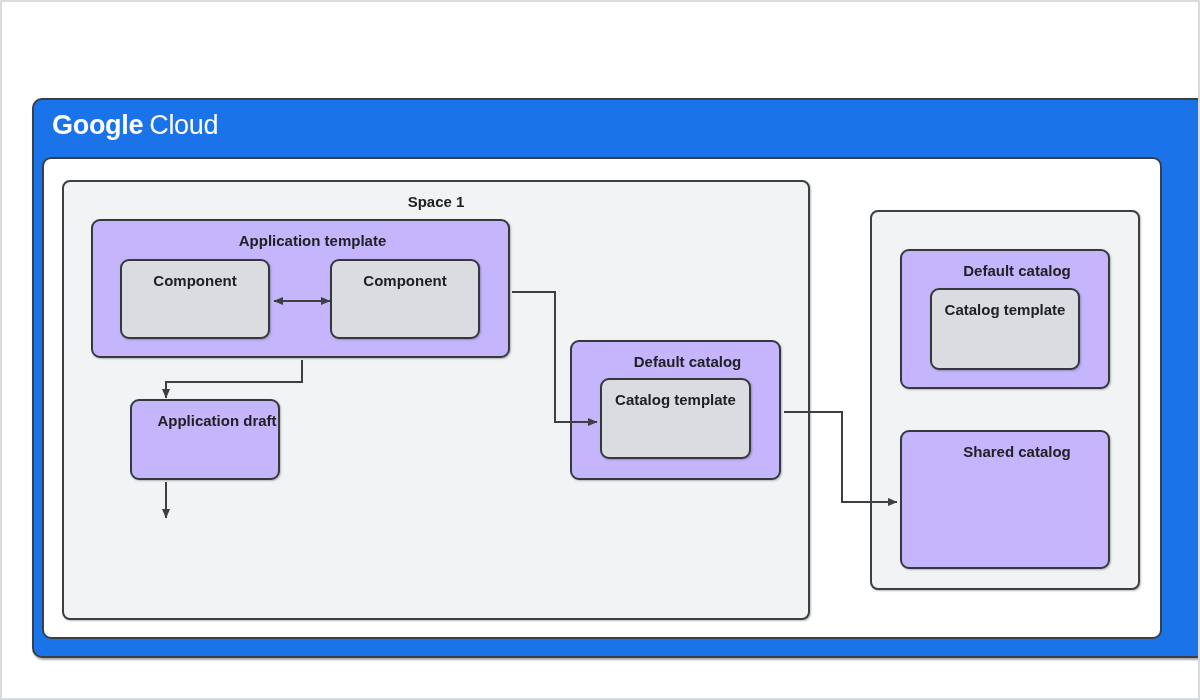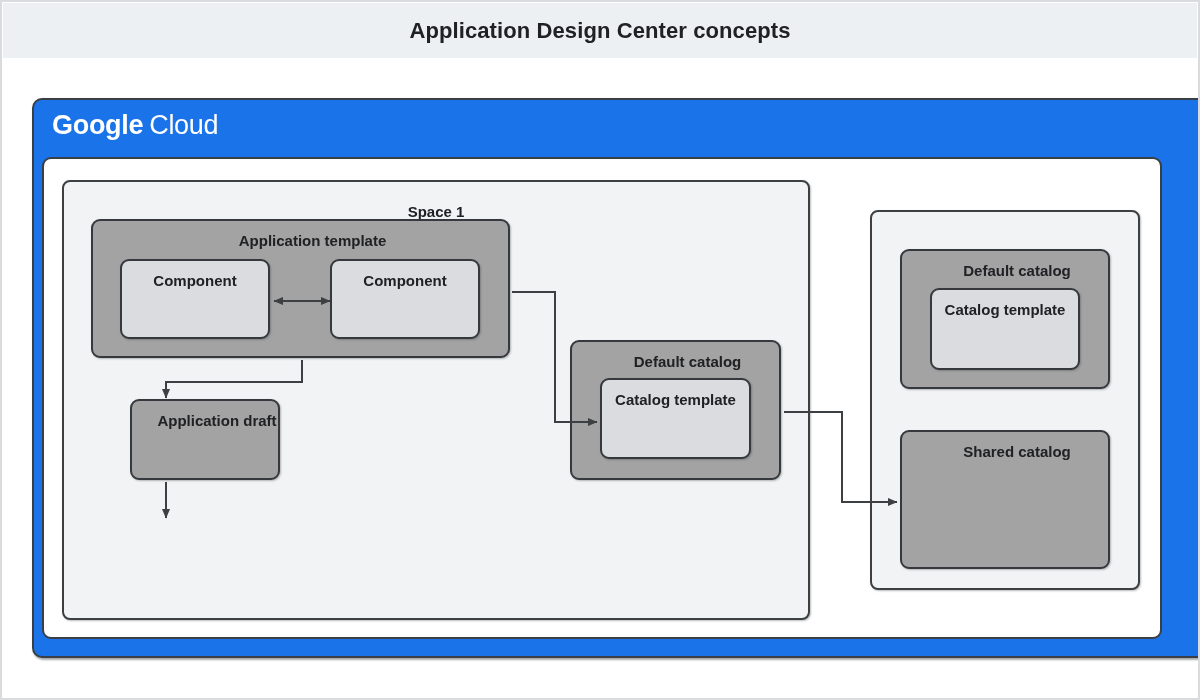--- a/index.html
+++ b/index.html
@@ -64,35 +64,35 @@
   
   .space {
     position: absolute;
     background: #f1f3f4;
     border: 2px solid #3c4043;
     border-radius: 8px;
     box-shadow: 1px 1px 2px rgba(60,64,67,0.35);
   }
   .space-label {
     text-align: center;
-    padding-top: 21px;
+    padding-top: 11px;
     font-size: 15px;
     font-weight: 700;
     color: #202124;
   }
   .space1 { left: 18px; top: 21px; width: 748px; height: 440px; }
   .space2 { left: 826px; top: 51px; width: 270px; height: 380px; }
   
   .node {
     position: absolute;
     border: 2px solid #35393e;
     border-radius: 9px;
     box-shadow: 1px 1px 2px rgba(60,64,67,0.35);
   }
-  .node.blue { background: #a3a3a3; padding-left: 24px; }
+  .node.blue { background: #c4b5fd; padding-left: 24px; }
   .node.gray { background: #dadce0; }
   .node-label {
     display: block;
     text-align: center;
     margin-top: 11px;
     font-size: 15px;
     font-weight: 700;
     color: #202124;
     line-height: 1.25;
   }
@@ -119,23 +119,20 @@
     fill: none;
     stroke: #3c4043;
     stroke-width: 2;
   }
 </style>
 </head>
 <body>
 
 <div class="page">
 
-  <div class="banner">
-    <h1>Application Design Center concepts</h1>
-  </div>
 
   <div class="gcp">
     <div class="logo">
       <span class="g">Google</span><span class="c">Cloud</span>
     </div>
 
     <div class="inner">
 
       <div class="space space1">
         <div class="space-label">Space 1</div>

